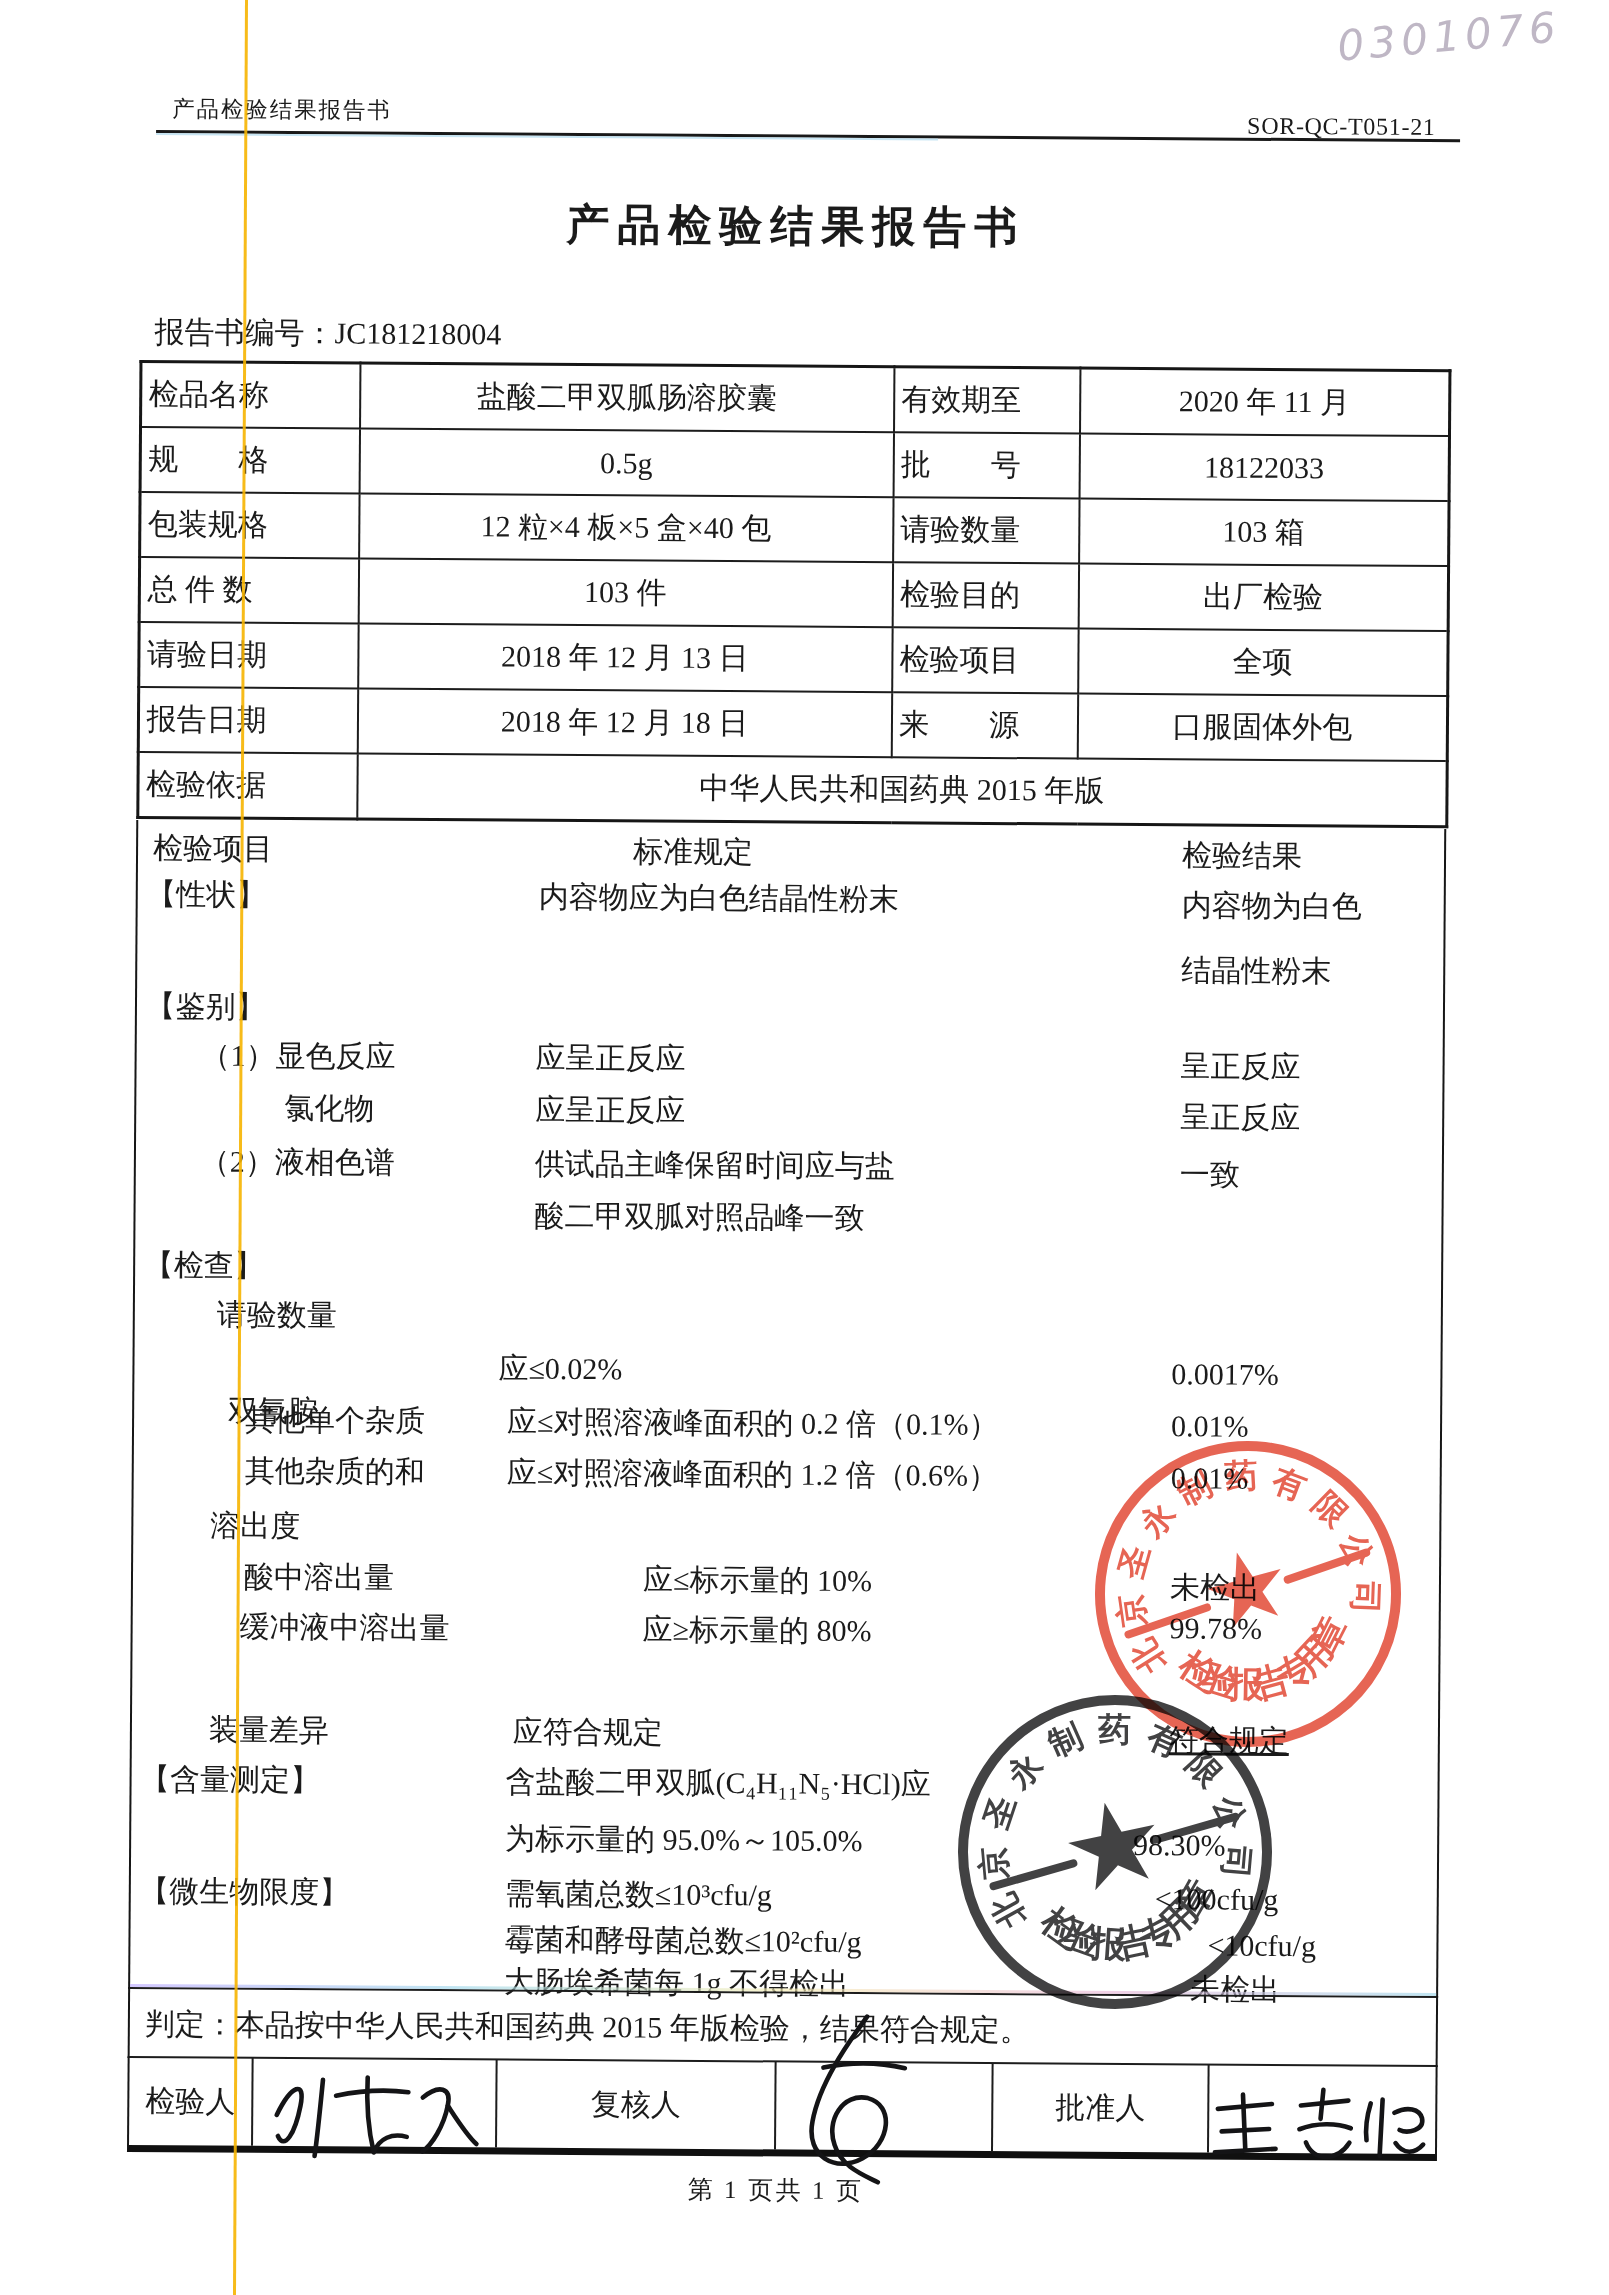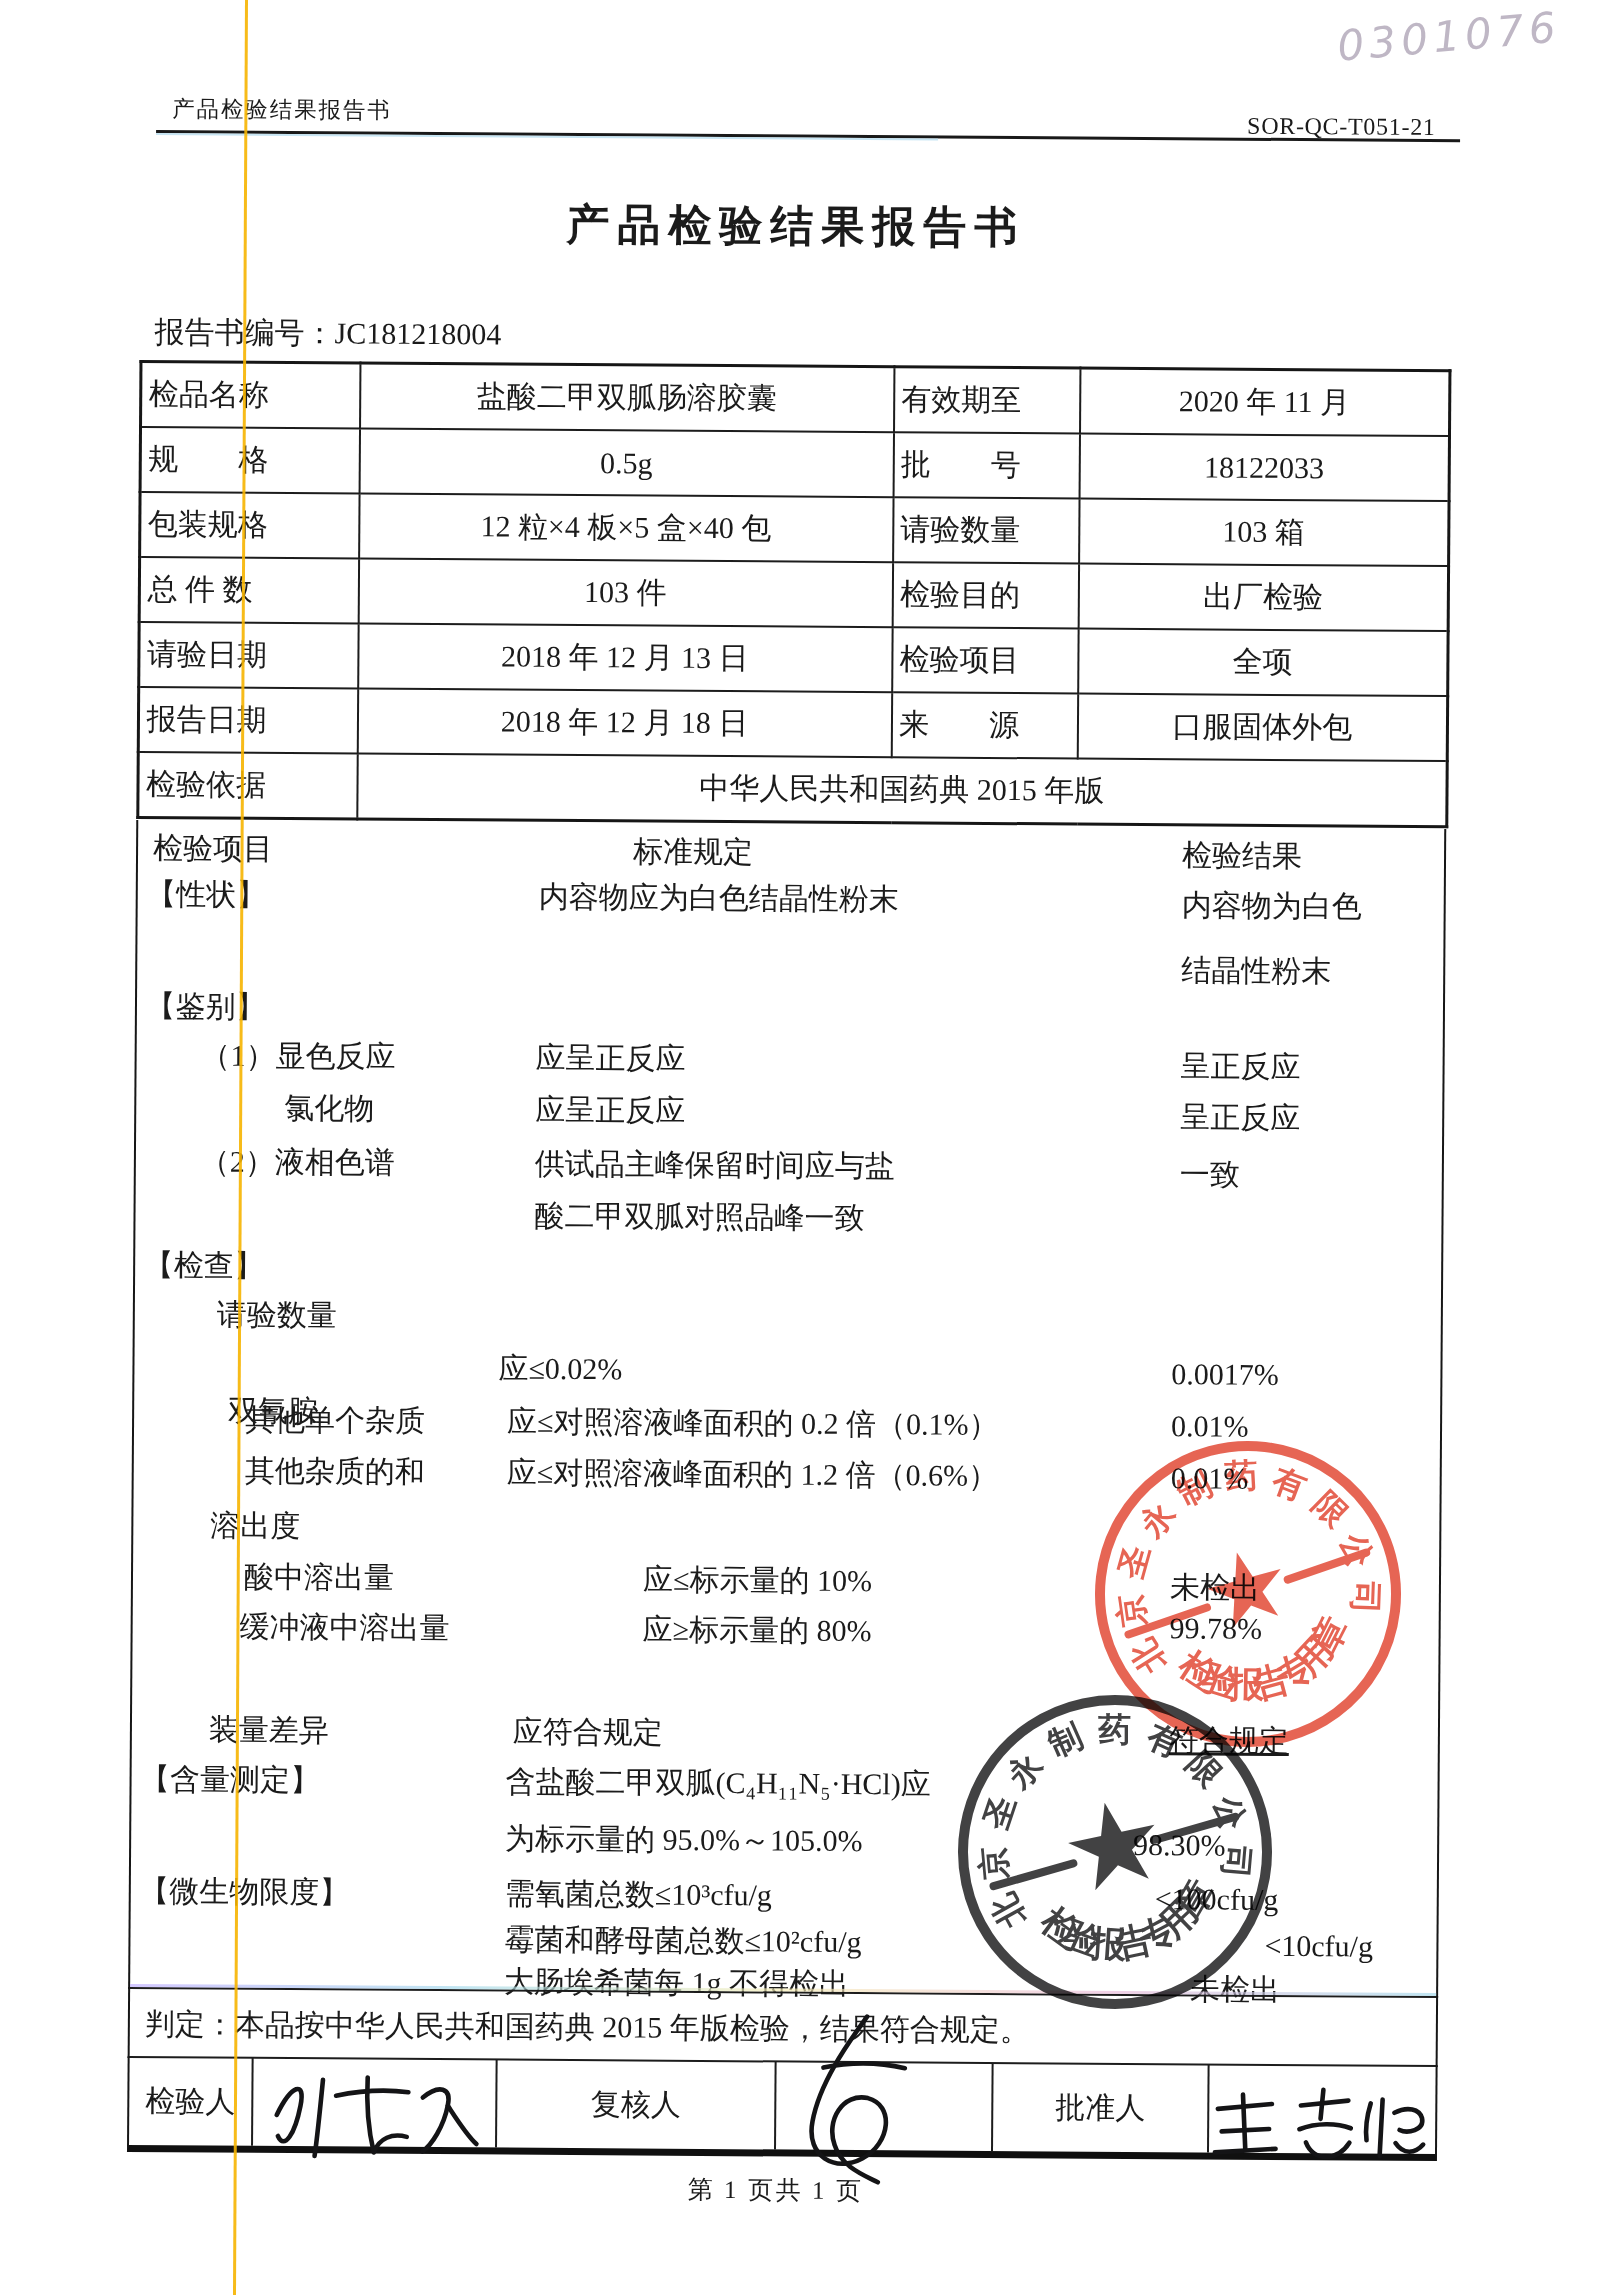--- a/index.html
+++ b/index.html
@@ -186,21 +186,21 @@
 
     <span class="rl" style="left:8.6px;top:939px;">【含量测定】</span>
     <span class="rl" style="left:374px;top:939px;">含盐酸二甲双胍(C₄H₁₁N₅·HCl)应</span>
     <span class="rl" style="left:374px;top:996px;">为标示量的 95.0%～105.0%</span>
     <span class="rl" style="left:1002px;top:1001px;">98.30%</span>
 
     <span class="rl" style="left:8.6px;top:1051px;">【微生物限度】</span>
     <span class="rl" style="left:374px;top:1051px;">需氧菌总数≤10³cfu/g</span>
     <span class="rl" style="left:1024px;top:1055px;">&lt;100cfu/g</span>
     <span class="rl" style="left:374px;top:1097px;">霉菌和酵母菌总数≤10²cfu/g</span>
-    <span class="rl" style="left:1134px;top:1101px;">&lt;10cfu/g</span>
+    <span class="rl" style="left:1077px;top:1101px;">&lt;10cfu/g</span>
     <span class="rl" style="left:374px;top:1139px;">大肠埃希菌每 1g 不得检出</span>
     <span class="rl" style="left:1060px;top:1142px;">未检出</span>
 
     <div class="rainbow"></div>
   </div>
 
   <div class="verdict-row">
     <div class="vtext">判定：本品按中华人民共和国药典 2015 年版检验，结果符合规定。</div>
   </div>
 

